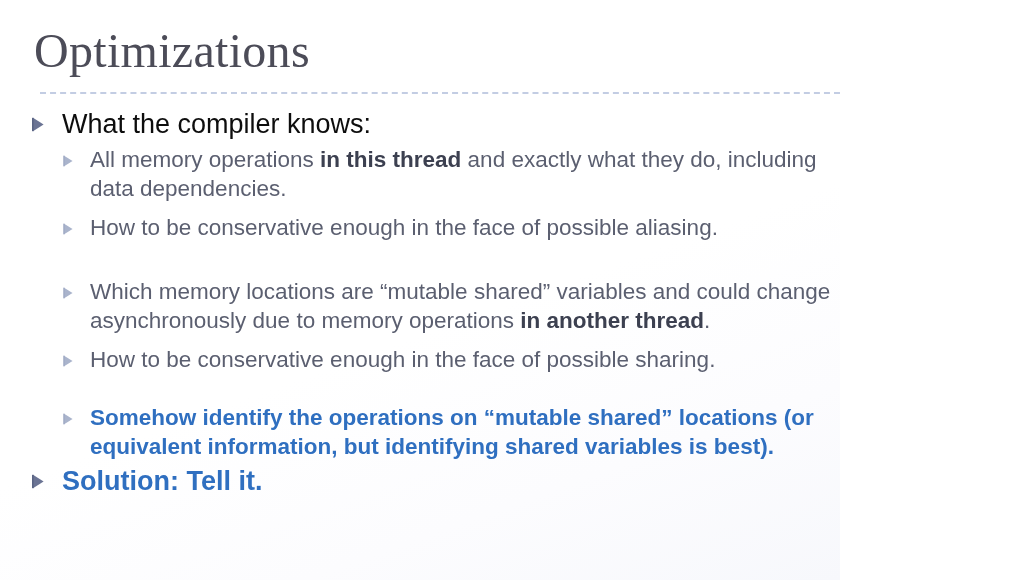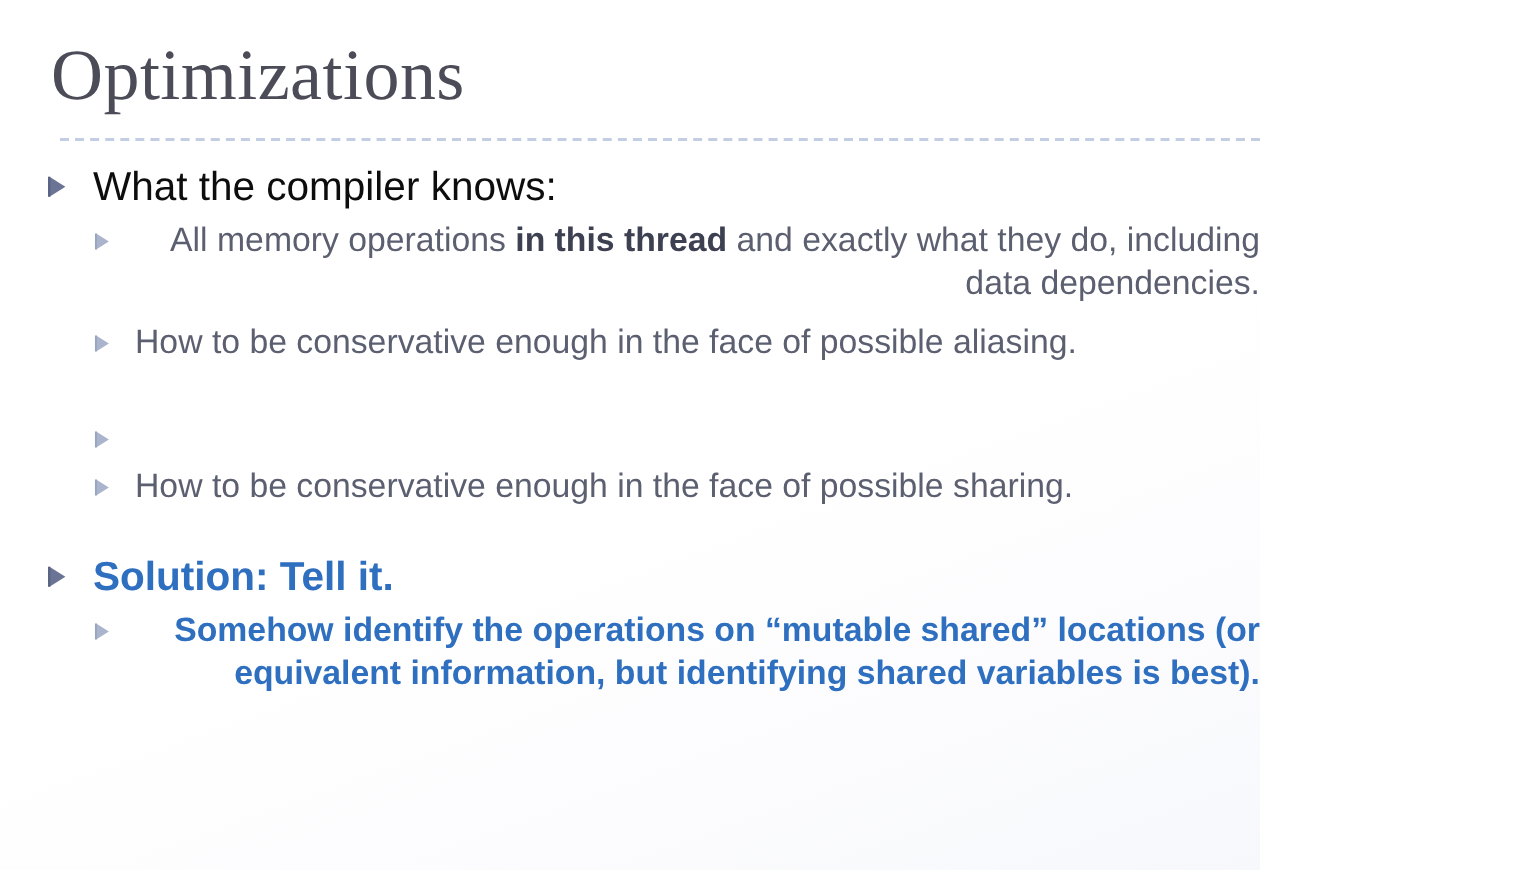--- a/index.html
+++ b/index.html
@@ -90,21 +90,20 @@
     line-height: 36px;
     color: #0d0d0d;
     font-weight: 400;
     text-align: right;
   }
 
   
   .lvl2 {
     padding-left: 63px;
     margin-top: 3px;
-    text-align: right;
   }
   .lvl2 .marker {
     width: 11px;
     height: 12px;
     margin-top: 10px;
     margin-right: 16px;
   }
   .lvl2 .text {
     font-size: 22.5px;
     line-height: 29px;
@@ -182,48 +181,49 @@
       </div>
       <div class="gap-lg"></div>
       <div class="group">
         <div class="row lvl2">
           <span class="marker">
             <svg viewBox="0 0 13 15" width="11" height="12">
               <path d="M1 0.8 L11.6 7.5 L1 14.2 Z" fill="#aab4cc"></path>
               <rect x="0" y="0.8" width="1.6" height="13.4" fill="#97a3bf"></rect>
             </svg>
           </span>
+          <span class="text">Which memory locations are “mutable shared” variables and could change asynchronously due to memory operations <b>in another thread</b>.</span>
         </div>
         <div class="gap-sm"></div>
         <div class="row lvl2">
           <span class="marker">
             <svg viewBox="0 0 13 15" width="11" height="12">
               <path d="M1 0.8 L11.6 7.5 L1 14.2 Z" fill="#aab4cc"></path>
               <rect x="0" y="0.8" width="1.6" height="13.4" fill="#97a3bf"></rect>
             </svg>
           </span>
           <span class="text">How to be conservative enough in the face of possible sharing.</span>
         </div>
       </div>
       <div class="gap-md"></div>
       <div class="group">
+        <div class="row lvl2 accent">
+          <span class="marker">
+            <svg viewBox="0 0 13 15" width="11" height="12">
+              <path d="M1 0.8 L11.6 7.5 L1 14.2 Z" fill="#aab4cc"></path>
+              <rect x="0" y="0.8" width="1.6" height="13.4" fill="#97a3bf"></rect>
+            </svg>
+          </span>
+          <span class="text"><b>Somehow identify the operations on “mutable shared” locations (or equivalent information, but identifying shared variables is best).</b></span>
+        </div>
         <div class="row lvl1 accent">
           <span class="marker">
             <svg viewBox="0 0 13 15" width="13" height="15">
               <path d="M1 0.8 L11.6 7.5 L1 14.2 Z" fill="#6b7494"></path>
               <rect x="0" y="0.8" width="1.6" height="13.4" fill="#5a6484"></rect>
             </svg>
           </span>
           <span class="text">Solution: Tell it.</span>
         </div>
-        <div class="row lvl2 accent">
-          <span class="marker">
-            <svg viewBox="0 0 13 15" width="11" height="12">
-              <path d="M1 0.8 L11.6 7.5 L1 14.2 Z" fill="#aab4cc"></path>
-              <rect x="0" y="0.8" width="1.6" height="13.4" fill="#97a3bf"></rect>
-            </svg>
-          </span>
-          <span class="text"><b>Somehow identify the operations on “mutable shared” locations (or equivalent information, but identifying shared variables is best).</b></span>
-        </div>
       </div>
     </div>
 
 </div>
 
 </body></html>

